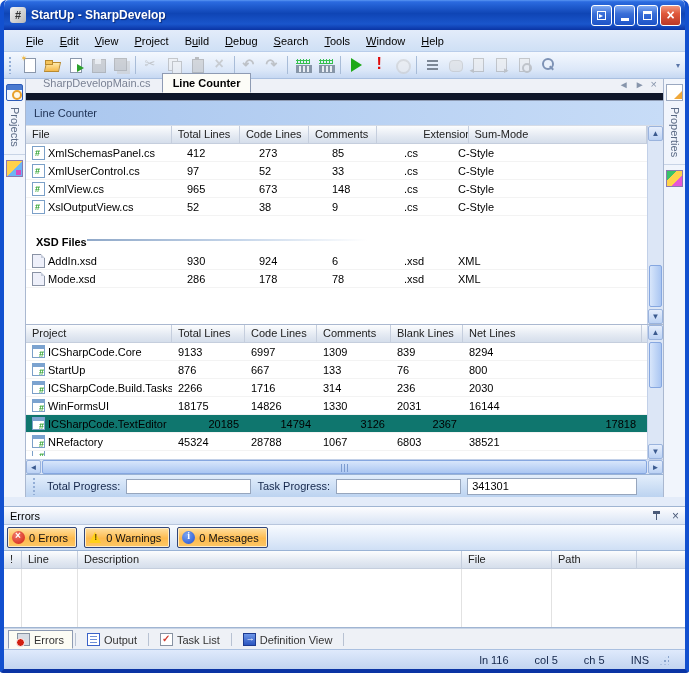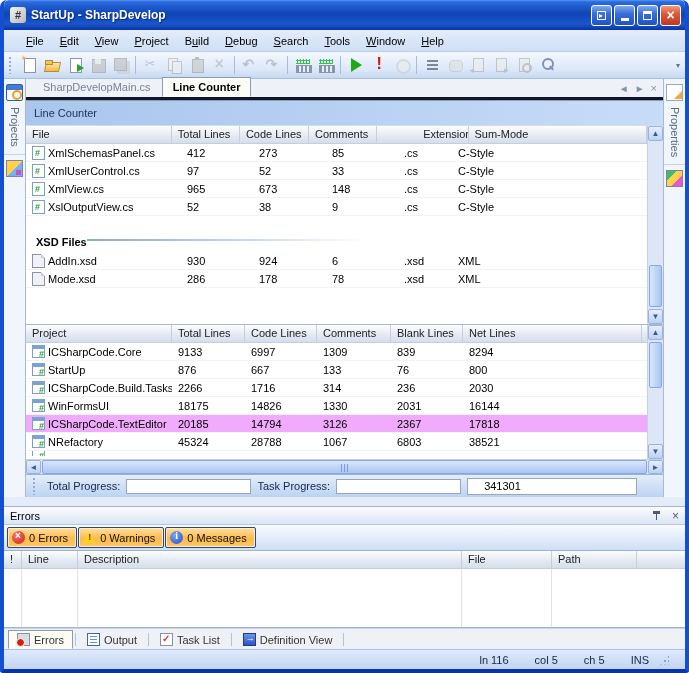--- a/index.html
+++ b/index.html
@@ -114,41 +114,41 @@
     border:2px solid #e8a02c; border-radius:50%; background:#fff8e8; }
   .si-classes { background:linear-gradient(135deg,#ffd24a 0 50%,#6db5f5 50%); border:1px solid #8a7ab0; }
   .si-classes::after { content:''; position:absolute; right:1px; bottom:1px; width:5px; height:5px; background:#d84ac0; }
   .si-props { background:#fff; border:1px solid #9aa8c0; }
   .si-props::after { content:''; position:absolute; right:0; bottom:1px;
     border-bottom:8px solid #f0a83a; border-left:8px solid transparent; }
   .si-toolbox { background:linear-gradient(135deg,#3ac26a 0 33%,#ffd24a 33% 66%,#e457d8 66%); border:1px solid #8a7ab0; }
 
   .docarea { flex:1 1 auto; display:flex; flex-direction:column; min-width:0; }
   .tabstrip { height:21px; flex:0 0 21px; background:#eef1f7; display:flex; align-items:flex-end; padding-left:6px;
-    border-bottom:3px solid #0f172a; }
+    border-bottom:7px solid #0f172a; }
   .dtab { padding:3px 10px 3px 10px; color:#7a8294; border:1px solid transparent; }
   .dtab.active { background:#fcfcf7; color:#000; font-weight:bold; border:1px solid #8e9bb3; border-bottom-color:#fcfcf7; }
   .tabnav { margin-left:auto; display:flex; align-items:center; gap:6px; padding:0 6px 3px 0; color:#8795ab; }
   .tabnav span { font-size:10px; }
 
   .doccontent { flex:1 1 auto; display:flex; flex-direction:column; min-height:0; background:#fff;
     border-top:1px solid #8e9bb3; }
   .banner { height:24px; flex:0 0 24px; background:linear-gradient(90deg,#a9c6ee,#c7dcf7);
     display:flex; align-items:center; padding-left:8px; color:#1c2f52; }
 
   .tablewrap { position:relative; overflow:hidden; }
   .t1wrap { flex:1 1 auto; border-top:1px solid #d6dce6; }
   .t2wrap { flex:0 0 150px; border-top:1px solid #aab8d0; }
   .tbl { position:absolute; left:0; top:0; right:16px; bottom:0; }
   .t2wrap .tbl { bottom:15px; }
   .thead { display:flex; height:18px; background:linear-gradient(180deg,#fcfdfe,#e3e9f2 60%,#d5deeb);
     border-bottom:1px solid #c5cedd; }
   .th { padding:2px 6px; border-right:1px solid #c5cedd; color:#222; overflow:hidden; white-space:nowrap; }
   .trow { display:flex; height:18px; align-items:center; border-bottom:1px solid #f3f3f3; }
-  .trow.hl { background:#f0abfc; }
+  .trow.hl { background:#0f766e;text-align:right; }
   .trow.partial { height:5px; overflow:hidden; border-bottom:none; }
   .tcell { padding:0 6px; overflow:hidden; white-space:nowrap; }
   .tcell.first { display:flex; align-items:center; gap:3px; }
   .ficon { width:13px; height:14px; position:relative; flex:0 0 13px; }
   .ficon.cs { background:#fff; border:1px solid #7ba0c8; }
   .ficon.cs::after { content:'#'; position:absolute; left:2px; top:1px; color:#2ba12b; font-size:9px; font-weight:bold; }
   .ficon.xsd { background:#eef0fa; border:1px solid #8a93a5; }
   .ficon.xsd::after { content:''; position:absolute; right:-1px; top:-1px; border-top:4px solid #fff;
     border-left:4px solid #c5cbda; }
   .ficon.proj { background:#fff; border:1px solid #7ba0c8; border-top:4px solid #7ba3d0; height:13px; }
@@ -179,36 +179,36 @@
 
   
   .progress-strip { flex:0 0 23px; height:23px; background:linear-gradient(180deg,#e3eefb,#bcd3f0);
     border-top:1px solid #9ab3d5; display:flex; align-items:center; gap:6px; padding:0 4px; }
   .plabel { color:#14264a; }
   .pbar { width:125px; height:15px; background:#fff; border:1px solid #97a6bd; padding:1px; }
   .pfill { height:100%; position:relative;
     background:repeating-linear-gradient(90deg,#2fca4e 0 6px,#eefaf0 6px 8px); }
   .pfill::after { content:''; position:absolute; inset:0;
     background:linear-gradient(180deg,rgba(255,255,255,.6),rgba(255,255,255,0) 45%,rgba(0,80,0,.18)); }
-  .pcounter { width:170px; height:17px; background:#fff; border:1px solid #97a6bd; padding:1px 16px; }
+  .pcounter { width:170px; height:17px; background:#fff; border:1px solid #97a6bd; padding:1px 4px; }
 
   
   .splitter { flex:0 0 9px; background:#e4ecf9; }
 
   
   .errors-panel { flex:0 0 122px; display:flex; flex-direction:column; background:#fff;
     border:1px solid #a0b5d2; border-left:none; border-right:none; }
   .ep-title { flex:0 0 18px; display:flex; align-items:center; padding:0 4px 0 6px;
     background:linear-gradient(180deg,#fdfdfe,#d9e4f5); border-bottom:1px solid #b8c6dd; }
   .ep-title-text { flex:1; }
   .pin-icon { width:10px; height:12px; position:relative; margin-right:8px; }
   .pin-icon::before { content:''; position:absolute; left:1px; top:1px; width:7px; height:3px; background:#4a5a78; }
   .pin-icon::after { content:''; position:absolute; left:4px; top:4px; width:1px; height:6px; background:#4a5a78; }
   .ep-close { color:#4a5a78; font-size:12px; padding:0 2px; }
-  .ep-toolbar { flex:0 0 26px; display:flex; align-items:center; gap:1px; padding:0 3px;
+  .ep-toolbar { flex:0 0 26px; display:flex; align-items:center; gap:7px; padding:0 3px;
     background:linear-gradient(180deg,#f8fbff,#cfdff5); border-bottom:1px solid #9ab3d5; }
   .ep-btn { height:21px; display:flex; align-items:center; gap:4px; padding:0 8px 0 4px;
     border:1px solid #30457a; border-radius:2px; color:#111;
     background:linear-gradient(180deg,#ffe0a0 0%,#fdba4e 55%,#fdc766 100%);
     box-shadow:inset 0 0 0 1px #ffedc8; }
   .epic { width:13px; height:13px; border-radius:50%; position:relative; flex:0 0 13px; }
   .epic.err { background:radial-gradient(circle at 35% 30%,#f07a6a,#d21f10); }
   .epic.err::after { content:'×'; position:absolute; left:3px; top:-1px; color:#fff; font-size:10px; font-weight:bold; }
   .epic.warn { border-radius:0; background:none; }
   .epic.warn::before { content:''; position:absolute; left:0; top:1px;

